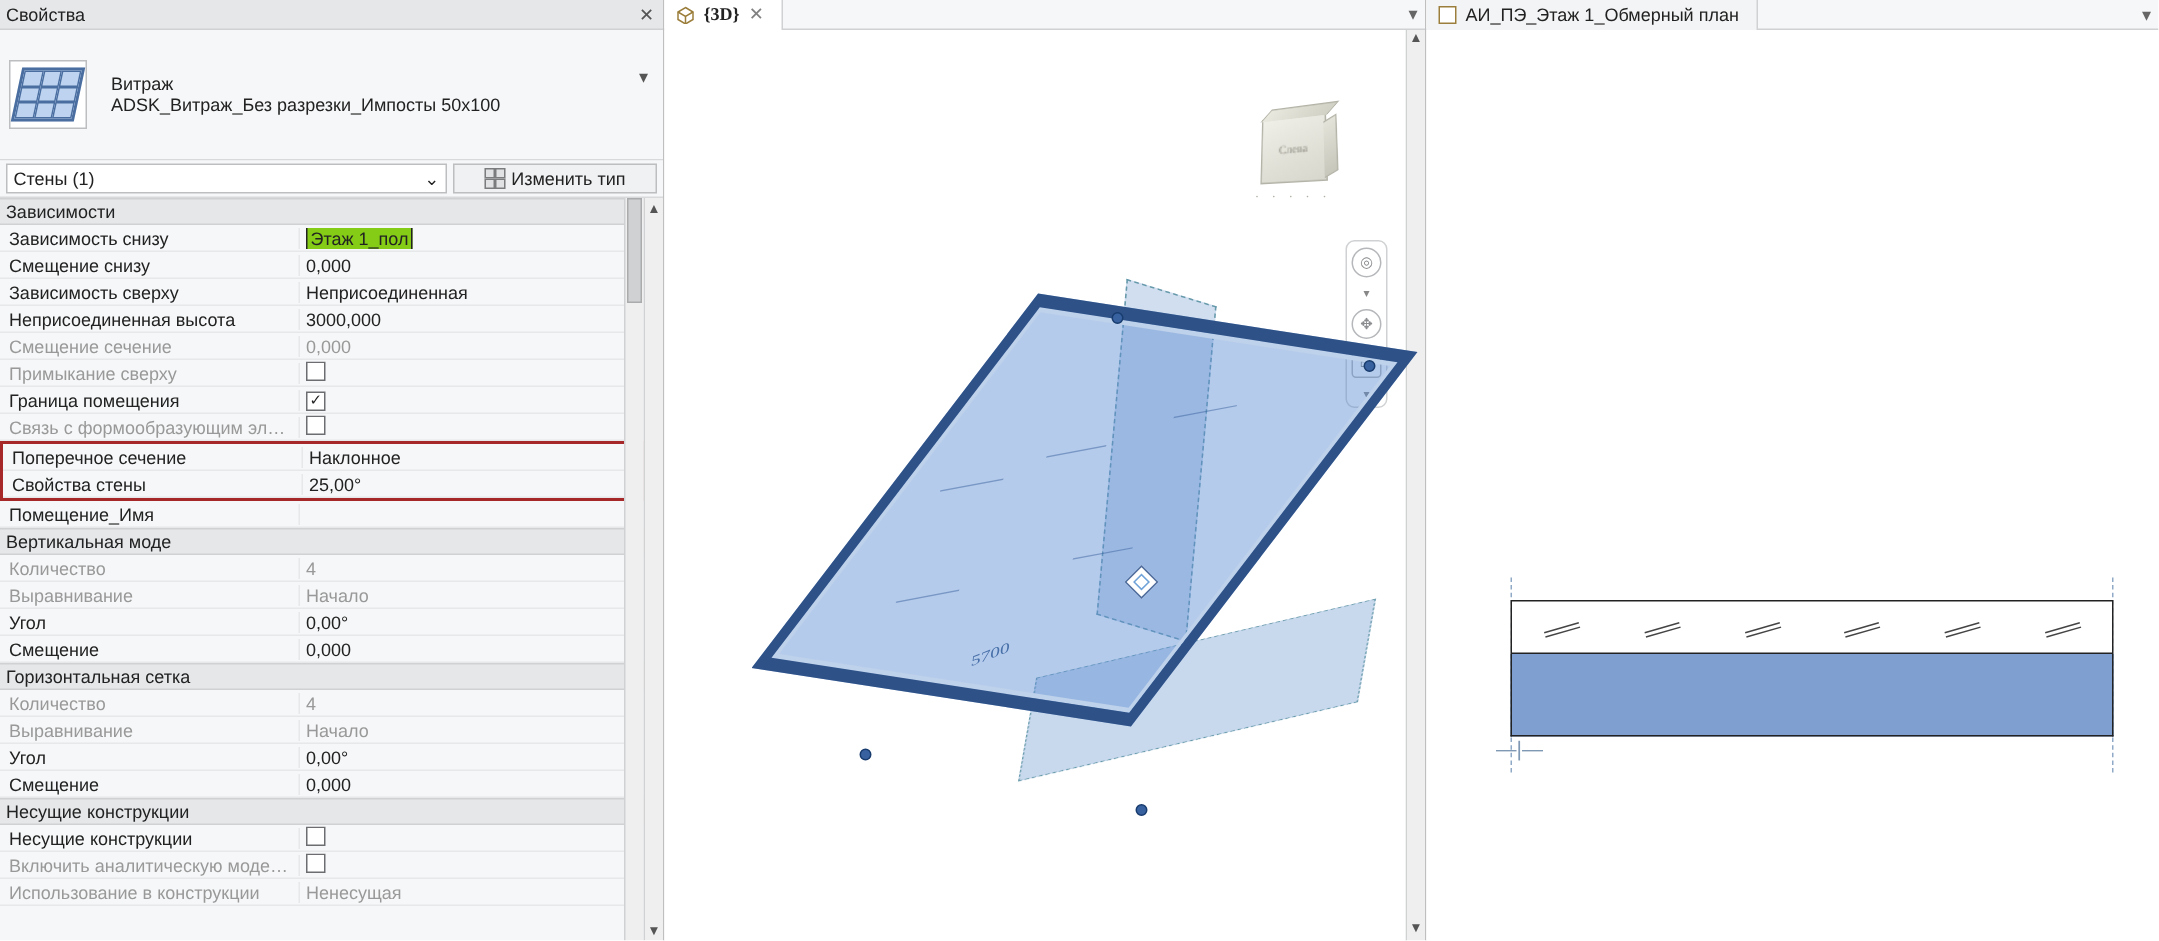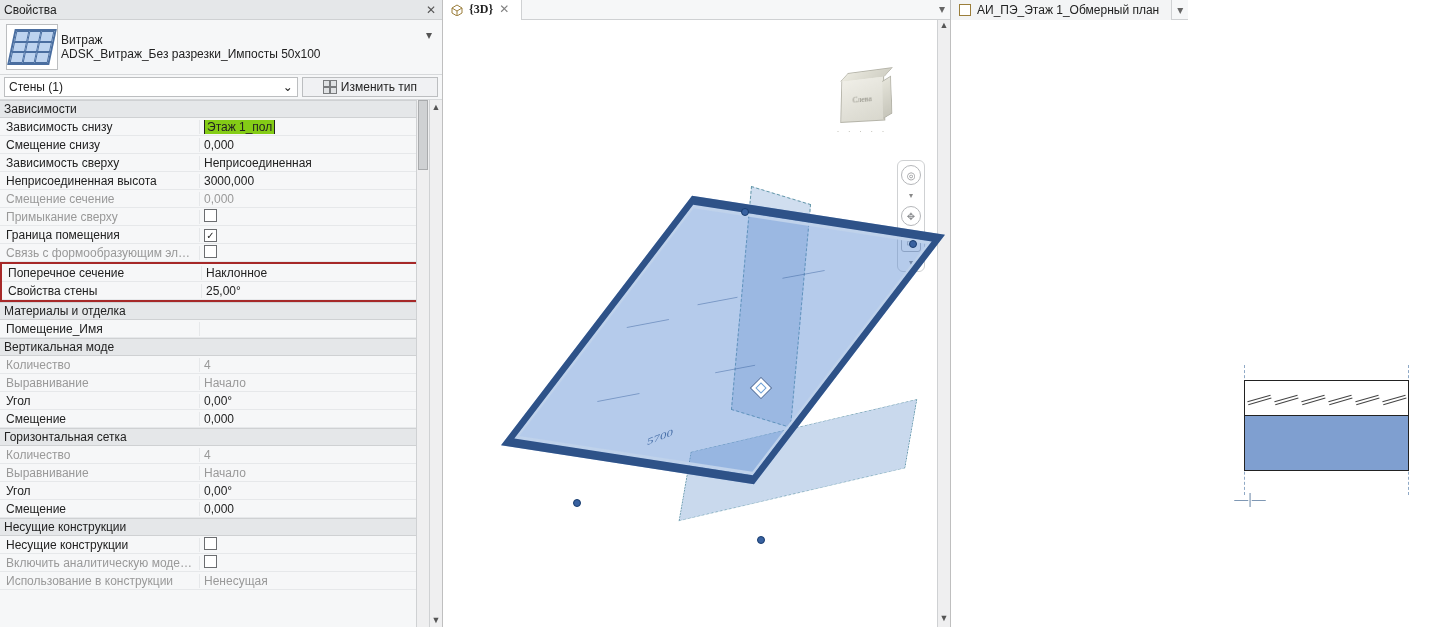--- a/index.html
+++ b/index.html
@@ -30,24 +30,24 @@
     display: flex;
     align-items: center;
     padding: 0 4px;
   }
   .panel-title { flex: 1; font-size: 12px; }
   .panel-close { width: 14px; text-align: center; color: #555; cursor: pointer; }
 
   .type-selector {
     display: flex;
     align-items: center;
-    padding: 4px 6px;
+    padding: 20px 6px;
     background: #f6f7f8;
     border-bottom: 1px solid #d7d9db;
-    gap: 3px;
+    gap: 16px;
   }
   .type-icon {
     width: 52px; height: 46px;
     border: 1px solid #bcbec0;
     background: #fff;
     position: relative;
     transform: skew(0deg, 0deg);
   }
   .type-icon-inner {
     position: absolute; inset: 4px;
@@ -315,21 +315,21 @@
     background: #fff; border: 1px solid #4c6b9c;
     transform: rotate(45deg);
   }
   .center-gizmo::after{
     content:""; position:absolute; inset:3px; border:1px solid #6fa2d8;
   }
 
   
   .view-plan {
     flex: 1;
-    display: flex; flex-direction: row;
+    display: flex; flex-direction: column;
     background: #fff;
     position: relative;
   }
   .plan-canvas {
     flex: 1; position: relative; background: #fff;
   }
   .wall-section {
     position: absolute; left: 56px; top: 380px; right: 30px;
     height: 90px;
   }
@@ -444,24 +444,20 @@
           <div class="prop-row">
             <div class="label">Поперечное сечение</div>
             <div class="val">Наклонное</div>
             <div class="hl-end-cell"></div>
           </div>
           <div class="prop-row">
             <div class="label">Свойства стены</div>
             <div class="val">25,00°</div>
             <div class="hl-end-cell"></div>
           </div>
-        </div>
-        <div class="group-header">
-          <span>Материалы и отделка</span>
-          <span class="chev">⌃</span>
         </div>
         <div class="prop-row">
           <div class="label">Помещение_Имя</div>
           <div class="val"></div>
         </div>
         <div class="group-header">
           <span>Вертикальная моде</span>
           <span class="chev">⌃</span>
         </div>
         <div class="prop-row disabled">

